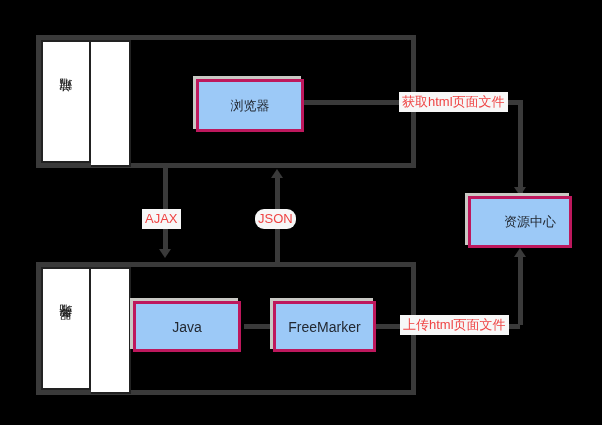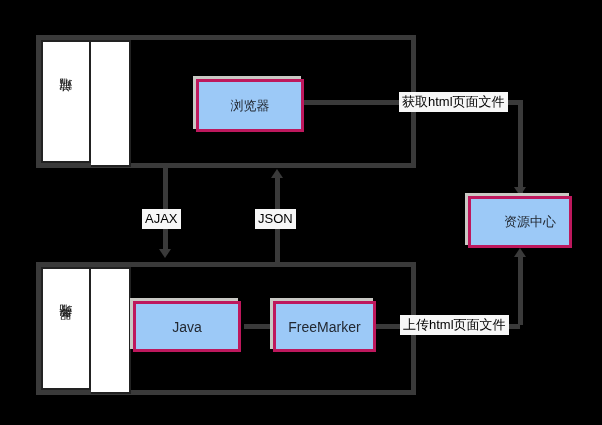--- a/index.html
+++ b/index.html
@@ -95,21 +95,21 @@
   .arrow.right {
     border-top: 6px solid transparent;
     border-bottom: 6px solid transparent;
     border-left: 9px solid #3a3a3a;
   }
 
   
   .edge-label {
     position: absolute;
     background: #f7f7f7;
-    color: #000000;
+    color: #ef4444;
     font-size: 13px;
     line-height: 18px;
     padding: 1px 3px;
     white-space: nowrap;
     box-sizing: border-box;
   }
 </style>
 </head>
 <body>
 
@@ -157,21 +157,21 @@
   </div>
 
   <div class="node latin" style="left:273px; top:301px; width:103px; height:51px;text-align:right;">
     <span>FreeMarker</span>
   </div>
 
   <div class="edge-label" style="left:142px; top:209px;">
     <span>AJAX</span>
   </div>
 
-  <div class="edge-label" style="left:255px; top:209px;">
+  <div class="edge-label" style="left:255px; top:209px;border-radius:9px;">
     <span>JSON</span>
   </div>
 
   <div class="edge-label" style="left:399px; top:92px;">
     <span>获取html页面文件</span>
   </div>
 
   <div class="edge-label" style="left:400px; top:315px;">
     <span>上传html页面文件</span>
   </div>

